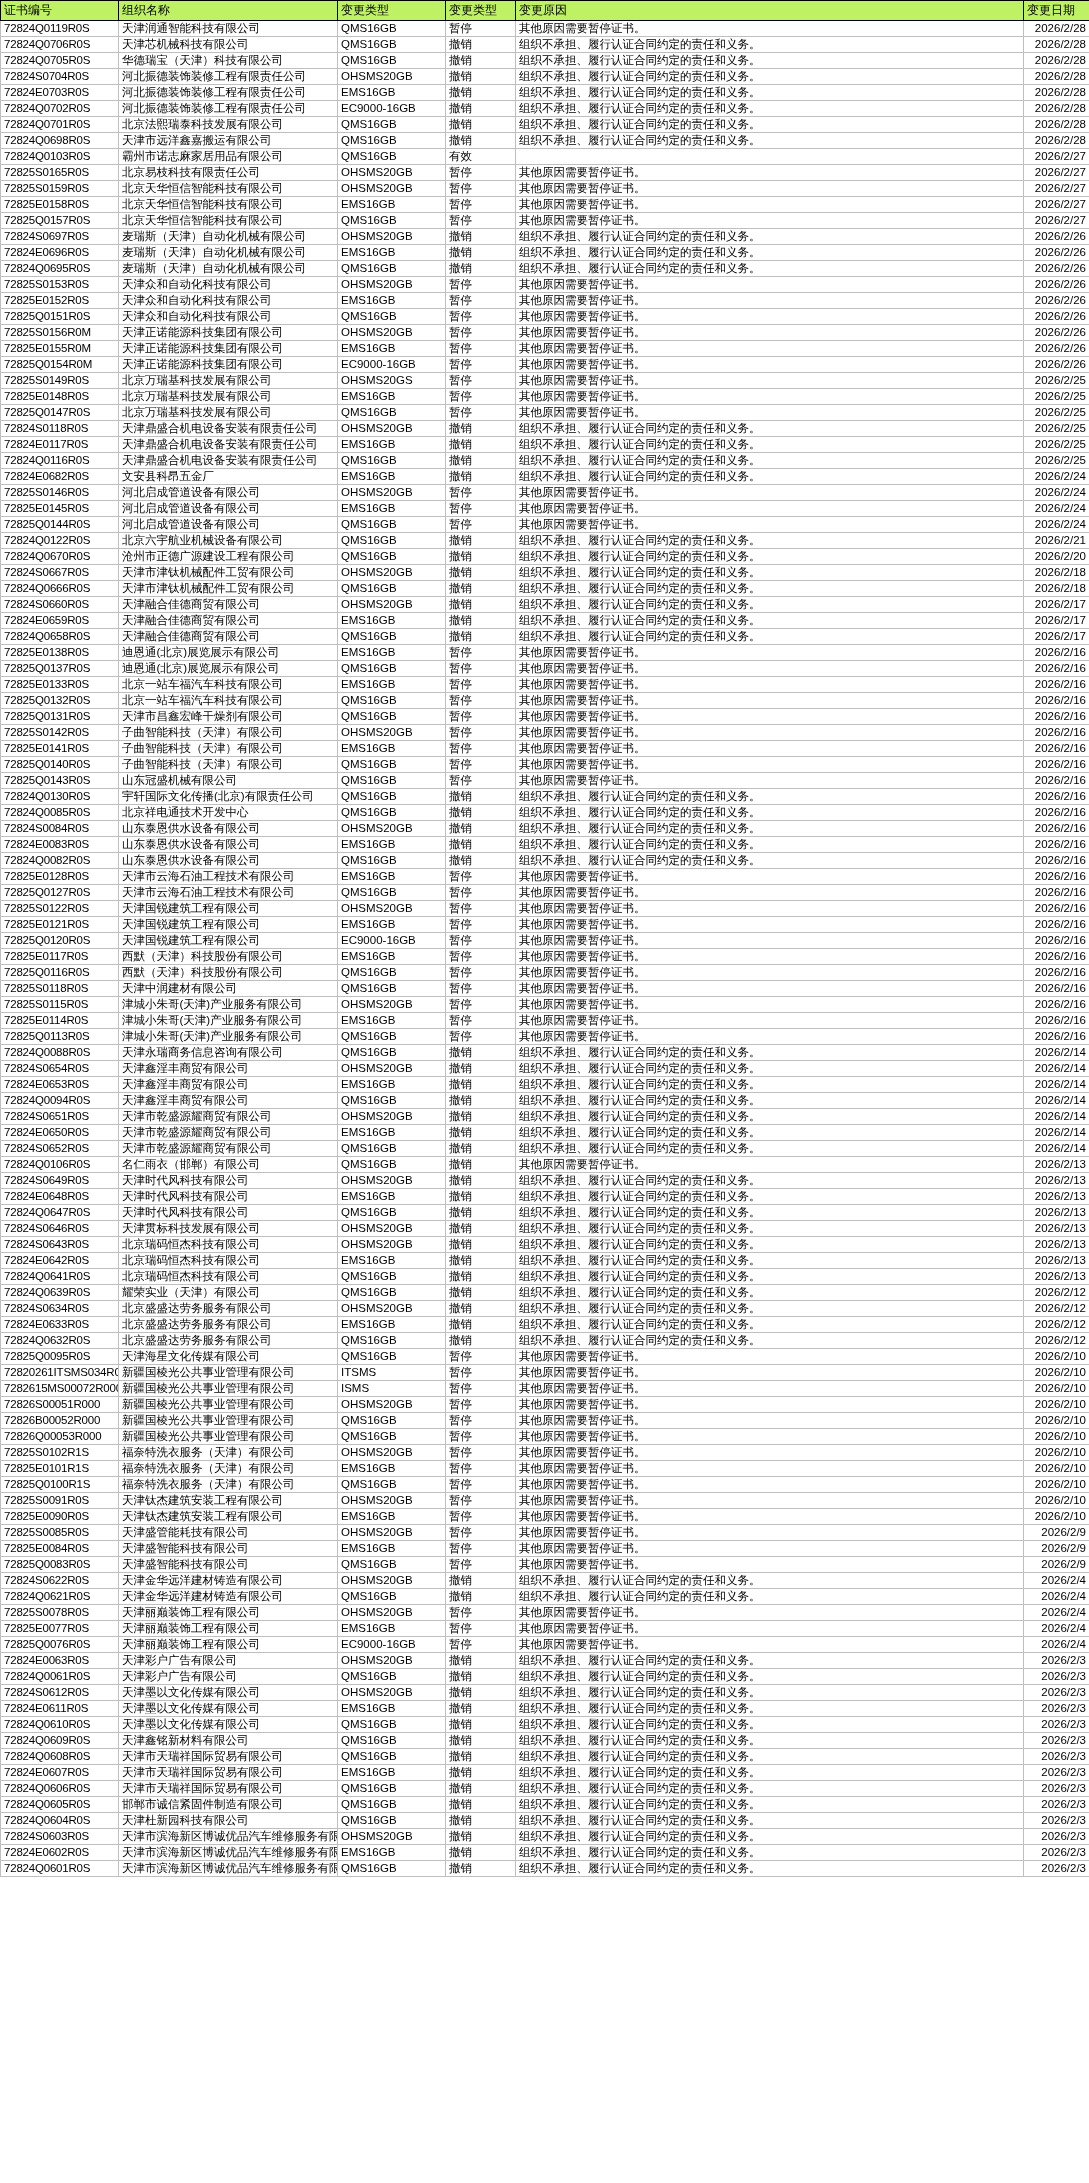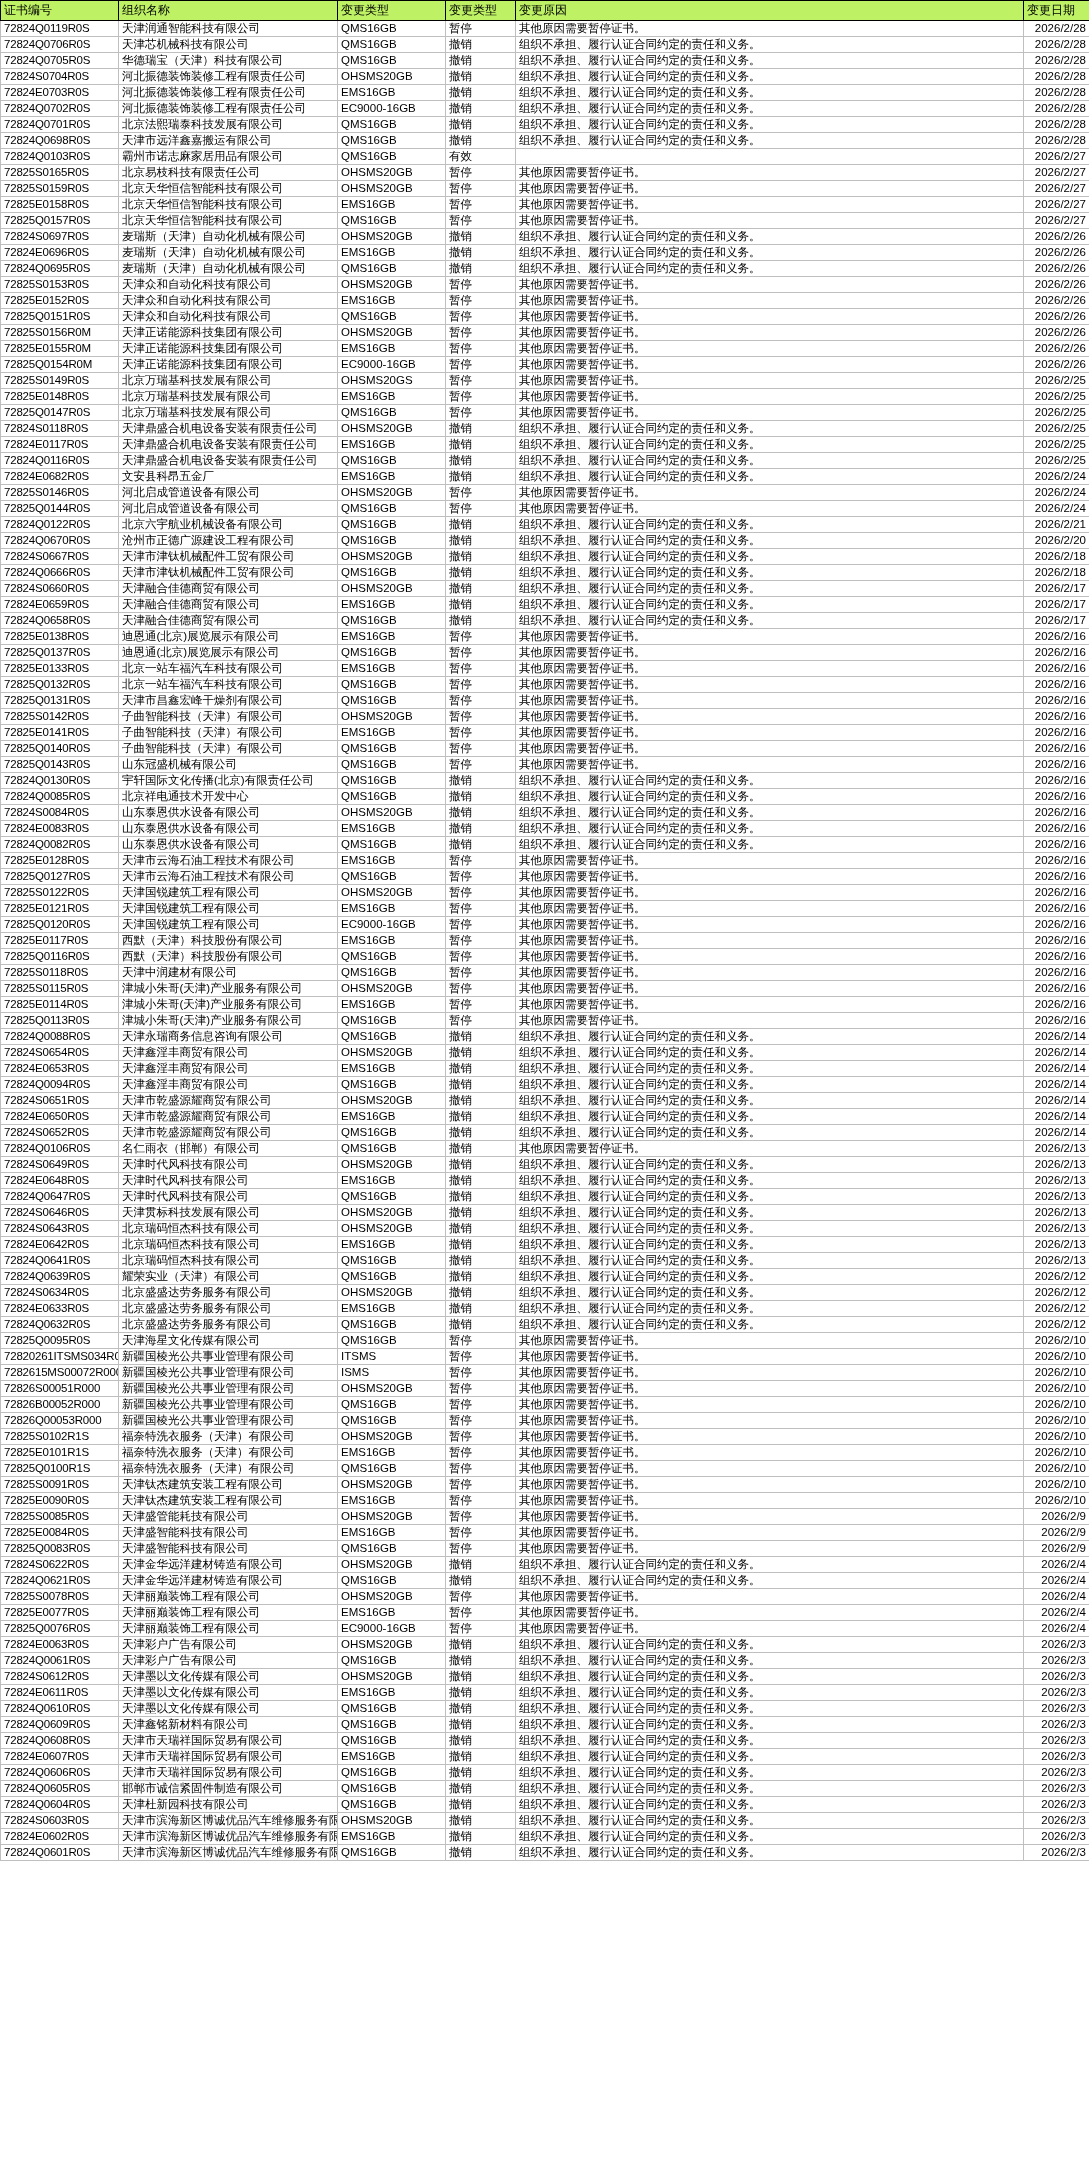--- a/index.html
+++ b/index.html
@@ -293,20 +293,28 @@
         </tr>
         <tr>
           <td class="num">72825S0146R0S</td>
           <td>河北启成管道设备有限公司</td>
           <td>OHSMS20GB</td>
           <td>暂停</td>
           <td>其他原因需要暂停证书。</td>
           <td class="date">2026/2/24</td>
         </tr>
         <tr>
+          <td class="num">72825E0145R0S</td>
+          <td>河北启成管道设备有限公司</td>
+          <td>EMS16GB</td>
+          <td>暂停</td>
+          <td>其他原因需要暂停证书。</td>
+          <td class="date">2026/2/24</td>
+        </tr>
+        <tr>
           <td class="num">72825Q0144R0S</td>
           <td>河北启成管道设备有限公司</td>
           <td>QMS16GB</td>
           <td>暂停</td>
           <td>其他原因需要暂停证书。</td>
           <td class="date">2026/2/24</td>
         </tr>
         <tr>
           <td class="num">72824Q0122R0S</td>
           <td>北京六宇航业机械设备有限公司</td>

